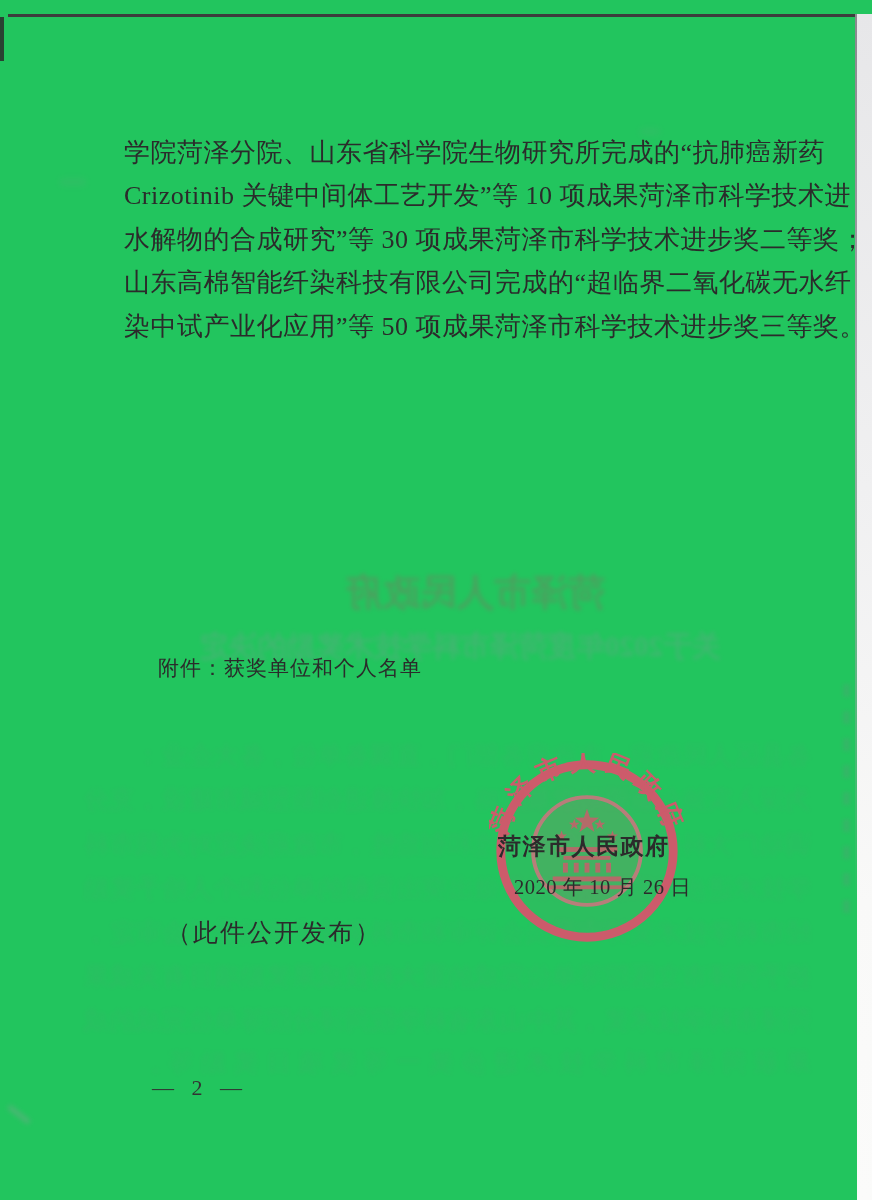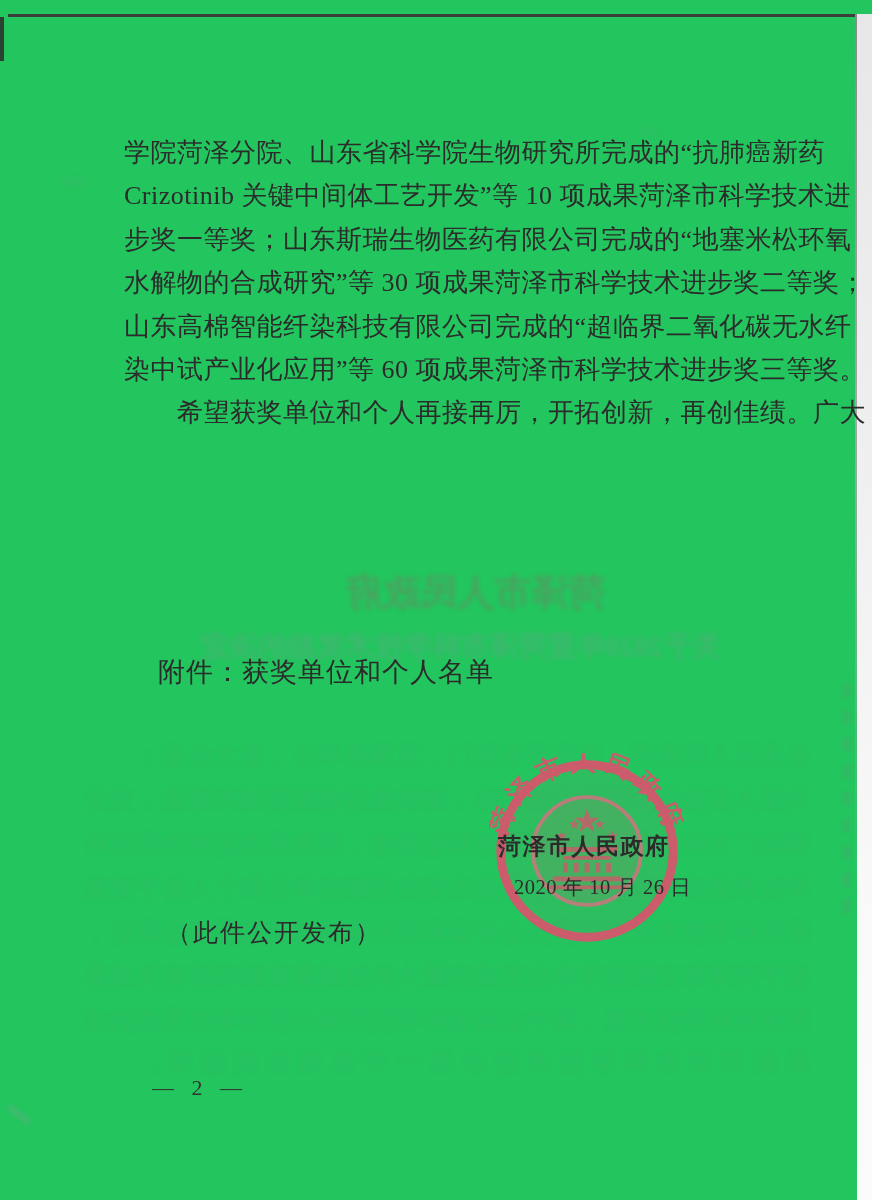--- a/index.html
+++ b/index.html
@@ -18,21 +18,21 @@
     background:linear-gradient(180deg,#e7e7e9 0%,#f0f0f1 40%,#f9f9f8 75%,#fbfbfa 100%);}
   .smudge{position:absolute; background:#8f8f96; filter:blur(3px); opacity:.10;}
   
   .body-text{position:absolute; left:124px; top:131px; width:640px;}
   .tline{
     font-size:26px; line-height:43.4px; height:43.4px; letter-spacing:.5px;
     text-align:justify; text-align-last:justify; white-space:nowrap;
   }
   .tline.short{text-align-last:left;}
   
-  .attachment{position:absolute; left:158px; top:654px; font-size:27px; letter-spacing:1px;}
+  .attachment{position:absolute; left:158px; top:654px; font-size:21px; letter-spacing:1px;}
   .publish-note{position:absolute; left:166px; top:916px; font-size:25px; letter-spacing:2px;font-family:Liberation Serif, serif;}
   .page-number{position:absolute; left:152px; top:1075px; font-size:22px; letter-spacing:6px; color:#333;}
   
   .sig-issuer{position:absolute; left:498px; top:831px; font-size:23px; letter-spacing:1.5px; font-weight:600; z-index:5;}
   .sig-date{position:absolute; left:514px; top:873px; font-size:20.5px; letter-spacing:.5px; z-index:5;}
   
   .seal{position:absolute; left:489px; top:753px; z-index:4; opacity:.93;}
   
   .ghost{position:absolute; transform:scaleX(-1); filter:blur(2px); white-space:nowrap; pointer-events:none;}
   .ghost-h1{left:310px; top:568px; width:330px; font-size:37px; font-weight:bold; color:#a2565f; opacity:.30; text-align:center;}
@@ -64,25 +64,23 @@
   <div class="ghost ghost-line" style="top:871px;">学技术进步和经济社会发展做出突出贡献的单位和个人给予奖励</div>
   <div class="ghost ghost-line" style="top:915px;">经市科学技术奖评审委员会评审和市科学技术奖励委员会审定，</div>
   <div class="ghost ghost-line" style="top:959px;">授予菏泽市立医院等单位完成的重大科技成果奖励项目有关成果</div>
   <div class="ghost ghost-line" style="top:1003px;">菏泽市科学技术奖，其中山东省科学院菏泽分院等单位完成的成</div>
   <div class="ghost ghost-line" style="top:1045px;">果获菏泽市科学技术进步奖一等奖项目奖励等。</div>
   <div class="edge-smudge"></div>
 
   <div class="body-text">
     <div class="tline">学院菏泽分院、山东省科学院生物研究所完成的“抗肺癌新药</div>
     <div class="tline">Crizotinib 关键中间体工艺开发”等 10 项成果菏泽市科学技术进</div>
-    <div class="tline">步奖一等奖；山东斯瑞生物医药有限公司完成的“地塞米松环氧</div>
     <div class="tline">水解物的合成研究”等 30 项成果菏泽市科学技术进步奖二等奖；</div>
     <div class="tline">山东高棉智能纤染科技有限公司完成的“超临界二氧化碳无水纤</div>
-    <div class="tline">染中试产业化应用”等 60 项成果菏泽市科学技术进步奖三等奖。</div>
-    <div class="tline">　　希望获奖单位和个人再接再厉，开拓创新，再创佳绩。广大</div>
+    <div class="tline">染中试产业化应用”等 50 项成果菏泽市科学技术进步奖三等奖。</div>
   </div>
 
   <div class="attachment">附件：获奖单位和个人名单</div>
 
   <svg class="seal" width="196" height="196" viewBox="-100 -100 200 200">
     <defs>
       <path id="sealArc" d="M -71 46 A 84 84 0 1 1 71 46" fill="none"></path>
       <polygon id="star" points="0,-13 3.1,-4.2 12.4,-4 5,1.6 7.6,10.5 0,5.2 -7.6,10.5 -5,1.6 -12.4,-4 -3.1,-4.2"></polygon>
     </defs>
     <circle r="88" fill="rgba(219,90,112,0.06)" stroke="#d9546c" stroke-width="9"></circle>

